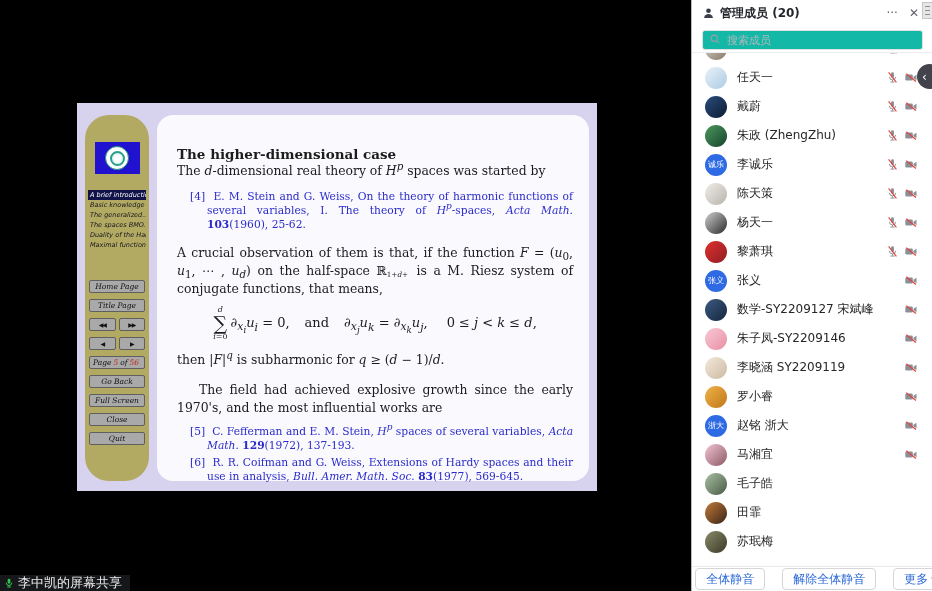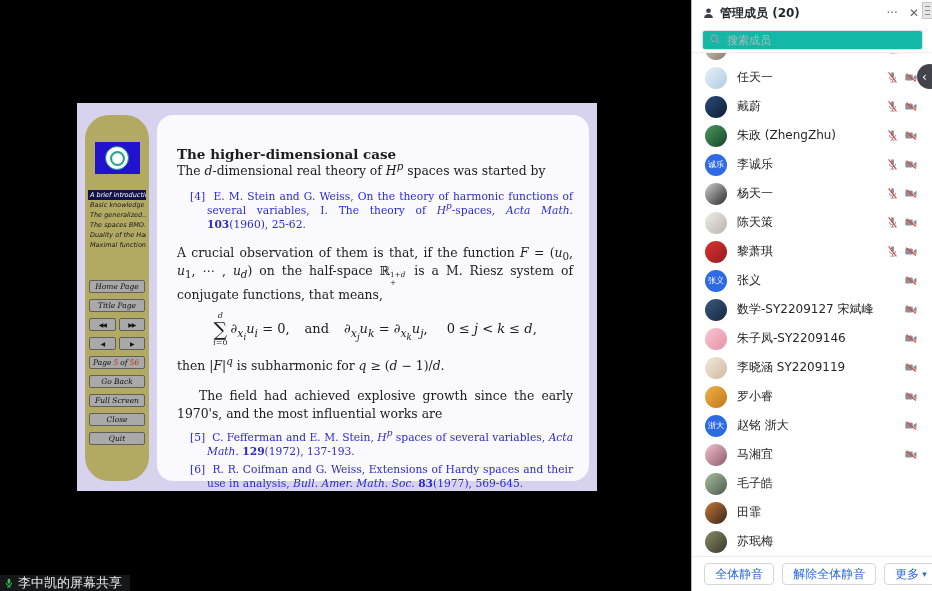--- a/index.html
+++ b/index.html
@@ -42,21 +42,21 @@
   .sl-ref { font-size:10.7px; line-height:1.33; color:#2b2bcb; margin-left:13px;
     padding-left:17px; text-indent:-17px; text-align:justify; }
   .mb10 { margin-bottom:10px; } .mb11 { margin-bottom:11px; } .mb4 { margin-bottom:4px; }
   .mb12 { margin-bottom:12px; } .mb8 { margin-bottom:8px; } .mb3 { margin-bottom:3px; }
   .indent { text-indent:22px; }
   .sl-eq { font-size:13px; text-align:center; margin:8px 0 10px 0; }
   .sumwrap { display:inline-flex; flex-direction:column; align-items:center; line-height:1;
     vertical-align:middle; margin-right:3px; }
   .sigma { font-size:19px; } .slim { font-size:8px; }
   .gap { margin:0 15px; } .gap2 { margin-left:19px; }
-  .ss { display:inline-flex; flex-direction:column; font-size:58%; line-height:1.05;
+  .ss { display:inline-flex; font-size:58%; line-height:1.05;
     vertical-align:-0.35em; margin-right:2px; }
   sub, sup { line-height:0; }
   sub sub { font-size:80%; }
 
   .share-badge { position:absolute; left:0; bottom:0; height:16px; background:#15171a;
     display:flex; align-items:center; gap:4px; padding:0 8px 0 4px; }
   .share-badge span { color:#e8e8e8; font-size:13px; white-space:nowrap; }
 
   
   .panel { position:absolute; left:691px; top:0; width:241px; height:591px; background:#fff;
@@ -75,22 +75,22 @@
   .m-row { height:29px; display:flex; align-items:center; padding:0 14px 0 13px; }
   .m-row.partial { margin-top:-19px; opacity:.9; }
   .avatar { width:22px; height:22px; border-radius:50%; flex:0 0 22px; }
   .avatar-text { background:#2d6ae3; color:#fff; font-size:8px; display:flex;
     align-items:center; justify-content:center; letter-spacing:0; }
   .m-name { margin-left:10px; font-size:12px; color:#262626; white-space:nowrap;
     overflow:hidden; text-overflow:ellipsis; flex:1; }
   .m-icons { display:flex; align-items:center; gap:5px; margin-left:6px; }
   .ic { display:flex; }
 
-  .p-footer { height:35px; border-top:1px solid #ebebeb; display:flex; align-items:center;
-    justify-content:center; gap:8px; padding-left:18px; }
+  .p-footer { height:25px; border-top:1px solid #ebebeb; display:flex; align-items:center;
+    justify-content:center; gap:17px; padding-left:18px; }
   .f-btn { height:22px; border:1px solid #d6d6d6; border-radius:4px; background:#fff;
     color:#2968d8; font-size:12px; padding:0 10px; display:flex; align-items:center; gap:3px;
     cursor:default; white-space:nowrap; }
   .f-btn .caret { font-size:9px; }
 
   .collapse-handle { position:absolute; right:-10px; top:64px; width:25px; height:25px;
     border-radius:50%; background:#43434b; z-index:9; color:#fff; font-size:12px;
     display:flex; align-items:center; padding-left:5px; }
   .win-fragment { position:absolute; right:0; top:2px; width:10px; height:17px;
     background:#e6e6e6; border:1px solid #c6c6c6; border-right:none; z-index:8; }
@@ -304,44 +304,44 @@
             <span class="ic">
               <svg width="14" height="13" viewBox="0 0 17 16">
                 <rect x="1.5" y="4.2" width="9.2" height="7.6" rx="1.6" fill="#8a8f99"></rect>
                 <path d="M11.5 7.2 15.3 4.6v6.8l-3.8-2.6z" fill="#8a8f99"></path>
                 <line x1="2.6" y1="3.4" x2="14.6" y2="13" stroke="#e0453a" stroke-width="1.4"></line>
               </svg>
             </span>
           </div>
         </div>
         <div class="m-row">
+          <div class="avatar" style="background: linear-gradient(135deg, rgb(240, 237, 232), rgb(184, 180, 172));"></div>
+          <div class="m-name">陈天策</div>
+          <div class="m-icons">
+            <span class="ic">
+              <svg width="13" height="13" viewBox="0 0 16 16">
+                <rect x="6.2" y="1.5" width="3.6" height="7" rx="1.8" fill="#8a8f99"></rect>
+                <path d="M4.2 7.2a3.8 3.8 0 0 0 7.6 0" fill="none" stroke="#8a8f99" stroke-width="1.2"></path>
+                <line x1="8" y1="11" x2="8" y2="13.2" stroke="#8a8f99" stroke-width="1.2"></line>
+                <line x1="5.4" y1="13.6" x2="10.6" y2="13.6" stroke="#8a8f99" stroke-width="1.2"></line>
+                <line x1="3.2" y1="1.8" x2="12.8" y2="14" stroke="#e0453a" stroke-width="1.4"></line>
+              </svg>
+            </span>
+            <span class="ic">
+              <svg width="14" height="13" viewBox="0 0 17 16">
+                <rect x="1.5" y="4.2" width="9.2" height="7.6" rx="1.6" fill="#8a8f99"></rect>
+                <path d="M11.5 7.2 15.3 4.6v6.8l-3.8-2.6z" fill="#8a8f99"></path>
+                <line x1="2.6" y1="3.4" x2="14.6" y2="13" stroke="#e0453a" stroke-width="1.4"></line>
+              </svg>
+            </span>
+          </div>
+        </div>
+        <div class="m-row">
           <div class="avatar" style="background: linear-gradient(135deg, rgb(207, 207, 207), rgb(43, 43, 43));"></div>
           <div class="m-name">杨天一</div>
-          <div class="m-icons">
-            <span class="ic">
-              <svg width="13" height="13" viewBox="0 0 16 16">
-                <rect x="6.2" y="1.5" width="3.6" height="7" rx="1.8" fill="#8a8f99"></rect>
-                <path d="M4.2 7.2a3.8 3.8 0 0 0 7.6 0" fill="none" stroke="#8a8f99" stroke-width="1.2"></path>
-                <line x1="8" y1="11" x2="8" y2="13.2" stroke="#8a8f99" stroke-width="1.2"></line>
-                <line x1="5.4" y1="13.6" x2="10.6" y2="13.6" stroke="#8a8f99" stroke-width="1.2"></line>
-                <line x1="3.2" y1="1.8" x2="12.8" y2="14" stroke="#e0453a" stroke-width="1.4"></line>
-              </svg>
-            </span>
-            <span class="ic">
-              <svg width="14" height="13" viewBox="0 0 17 16">
-                <rect x="1.5" y="4.2" width="9.2" height="7.6" rx="1.6" fill="#8a8f99"></rect>
-                <path d="M11.5 7.2 15.3 4.6v6.8l-3.8-2.6z" fill="#8a8f99"></path>
-                <line x1="2.6" y1="3.4" x2="14.6" y2="13" stroke="#e0453a" stroke-width="1.4"></line>
-              </svg>
-            </span>
-          </div>
-        </div>
-        <div class="m-row">
-          <div class="avatar" style="background: linear-gradient(135deg, rgb(240, 237, 232), rgb(184, 180, 172));"></div>
-          <div class="m-name">陈天策</div>
           <div class="m-icons">
             <span class="ic">
               <svg width="13" height="13" viewBox="0 0 16 16">
                 <rect x="6.2" y="1.5" width="3.6" height="7" rx="1.8" fill="#8a8f99"></rect>
                 <path d="M4.2 7.2a3.8 3.8 0 0 0 7.6 0" fill="none" stroke="#8a8f99" stroke-width="1.2"></path>
                 <line x1="8" y1="11" x2="8" y2="13.2" stroke="#8a8f99" stroke-width="1.2"></line>
                 <line x1="5.4" y1="13.6" x2="10.6" y2="13.6" stroke="#8a8f99" stroke-width="1.2"></line>
                 <line x1="3.2" y1="1.8" x2="12.8" y2="14" stroke="#e0453a" stroke-width="1.4"></line>
               </svg>
             </span>

